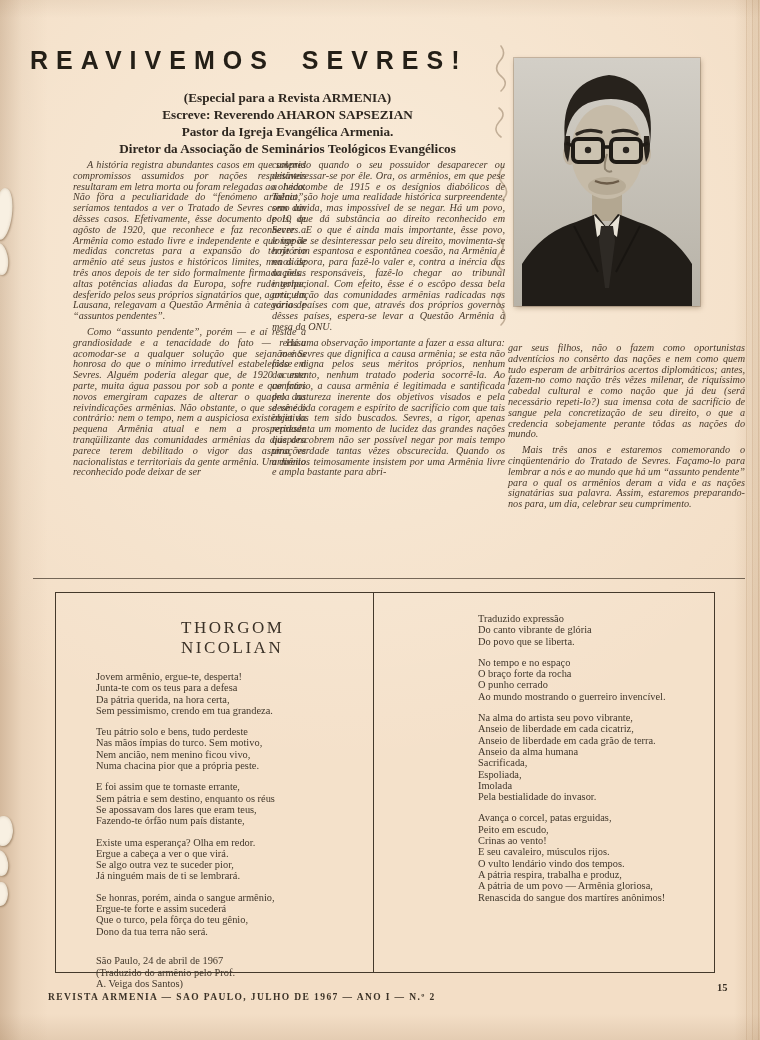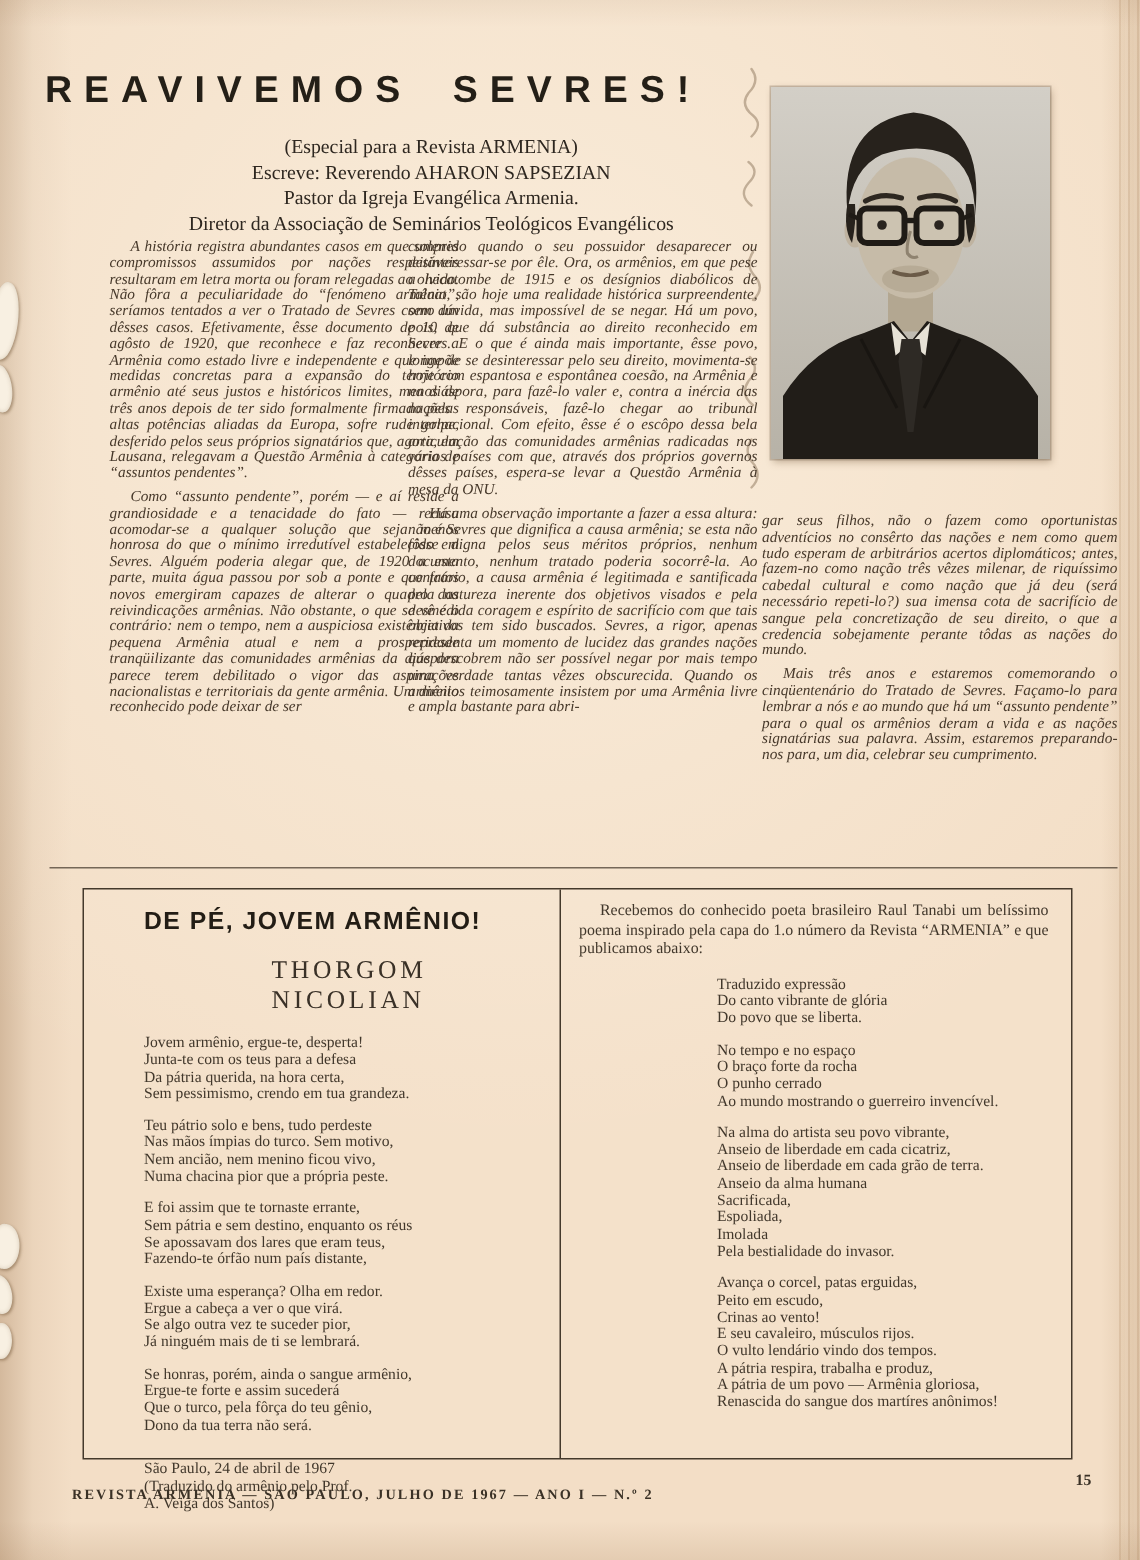--- a/index.html
+++ b/index.html
@@ -26,21 +26,21 @@
   .tear.t3 { left:-6px; top:816px; width:19px; height:30px; transform:rotate(5deg); }
   .tear.t4 { left:-7px; top:850px; width:15px; height:26px; transform:rotate(-8deg); }
   .tear.t5 { left:-6px; top:882px; width:14px; height:24px; transform:rotate(4deg); }
   .penmarks { position:absolute; left:491px; top:38px; width:22px; height:310px; opacity:.5; }
   
   .title { position:absolute; top:46px; left:30px; width:515px; margin:0;
     text-align:left; font-family:"Liberation Sans", sans-serif;
     font-size:25px; font-weight:bold; letter-spacing:8px; word-spacing:12px;
     color:#241f17; }
   .byline { position:absolute; top:89px; left:15px; width:545px; text-align:center;
-    font-weight:normal; font-size:13.2px; line-height:17px; color:#2e2720; }
+    font-weight:bold; font-size:13.2px; line-height:17px; color:#2e2720; }
   
   .col { position:absolute; top:160px; width:233px; font-style:italic;
     font-size:10.2px; line-height:10.8px; text-align:justify; color:#46382a; }
   .col p { margin:0 0 5px 0; text-indent:14px; }
   .col.cont p:first-child { text-indent:0; }
   .col1 { left:33px;margin-left:40px; }
   .col2 { left:272px; }
   .col3 { left:508px; top:343px; width:237px; }
   
   .photo { position:absolute; left:514px; top:58px; width:186px; height:248px;
@@ -140,21 +140,20 @@
     </div>
   <div class="col col3 cont">
       <p class="para">gar seus filhos, não o fazem como oportunistas adventícios no consêrto das nações e nem como quem tudo esperam de arbitrários acertos diplomáticos; antes, fazem-no como nação três vêzes milenar, de riquíssimo cabedal cultural e como nação que já deu (será necessário repeti-lo?) sua imensa cota de sacrifício de sangue pela concretização de seu direito, o que a credencia sobejamente perante tôdas as nações do mundo.</p>
       <p class="para">Mais três anos e estaremos comemorando o cinqüentenário do Tratado de Sevres. Façamo-lo para lembrar a nós e ao mundo que há um “assunto pendente” para o qual os armênios deram a vida e as nações signatárias sua palavra. Assim, estaremos preparando-nos para, um dia, celebrar seu cumprimento.</p>
     </div>
 
   <div class="rule"></div>
 
   <div class="poembox">
     <div class="pb-left">
-      <div class="pb-title">DE PÉ, JOVEM ARMÊNIO!</div>
       <div class="pb-author">THORGOM NICOLIAN</div>
       <div class="pb-body">
           <div class="stanza">
             <div class="line">Jovem armênio, ergue-te, desperta!</div>
             <div class="line">Junta-te com os teus para a defesa</div>
             <div class="line">Da pátria querida, na hora certa,</div>
             <div class="line">Sem pessimismo, crendo em tua grandeza.</div>
           </div>
           <div class="stanza">
             <div class="line">Teu pátrio solo e bens, tudo perdeste</div>
@@ -181,21 +180,20 @@
             <div class="line">Dono da tua terra não será.</div>
           </div>
         </div>
       <div class="pb-attrib">
           <div class="line">São Paulo, 24 de abril de 1967</div>
           <div class="line">(Traduzido do armênio pelo Prof.</div>
           <div class="line">A. Veiga dos Santos)</div>
         </div>
     </div>
     <div class="pb-right">
-      <p class="pb-intro">Recebemos do conhecido poeta brasileiro Raul Tanabi um belíssimo poema inspirado pela capa do 1.o número da Revista “ARMENIA” e que publicamos abaixo:</p>
       <div class="pb-body">
           <div class="stanza">
             <div class="line">Traduzido expressão</div>
             <div class="line">Do canto vibrante de glória</div>
             <div class="line">Do povo que se liberta.</div>
           </div>
           <div class="stanza">
             <div class="line">No tempo e no espaço</div>
             <div class="line">O braço forte da rocha</div>
             <div class="line">O punho cerrado</div>

